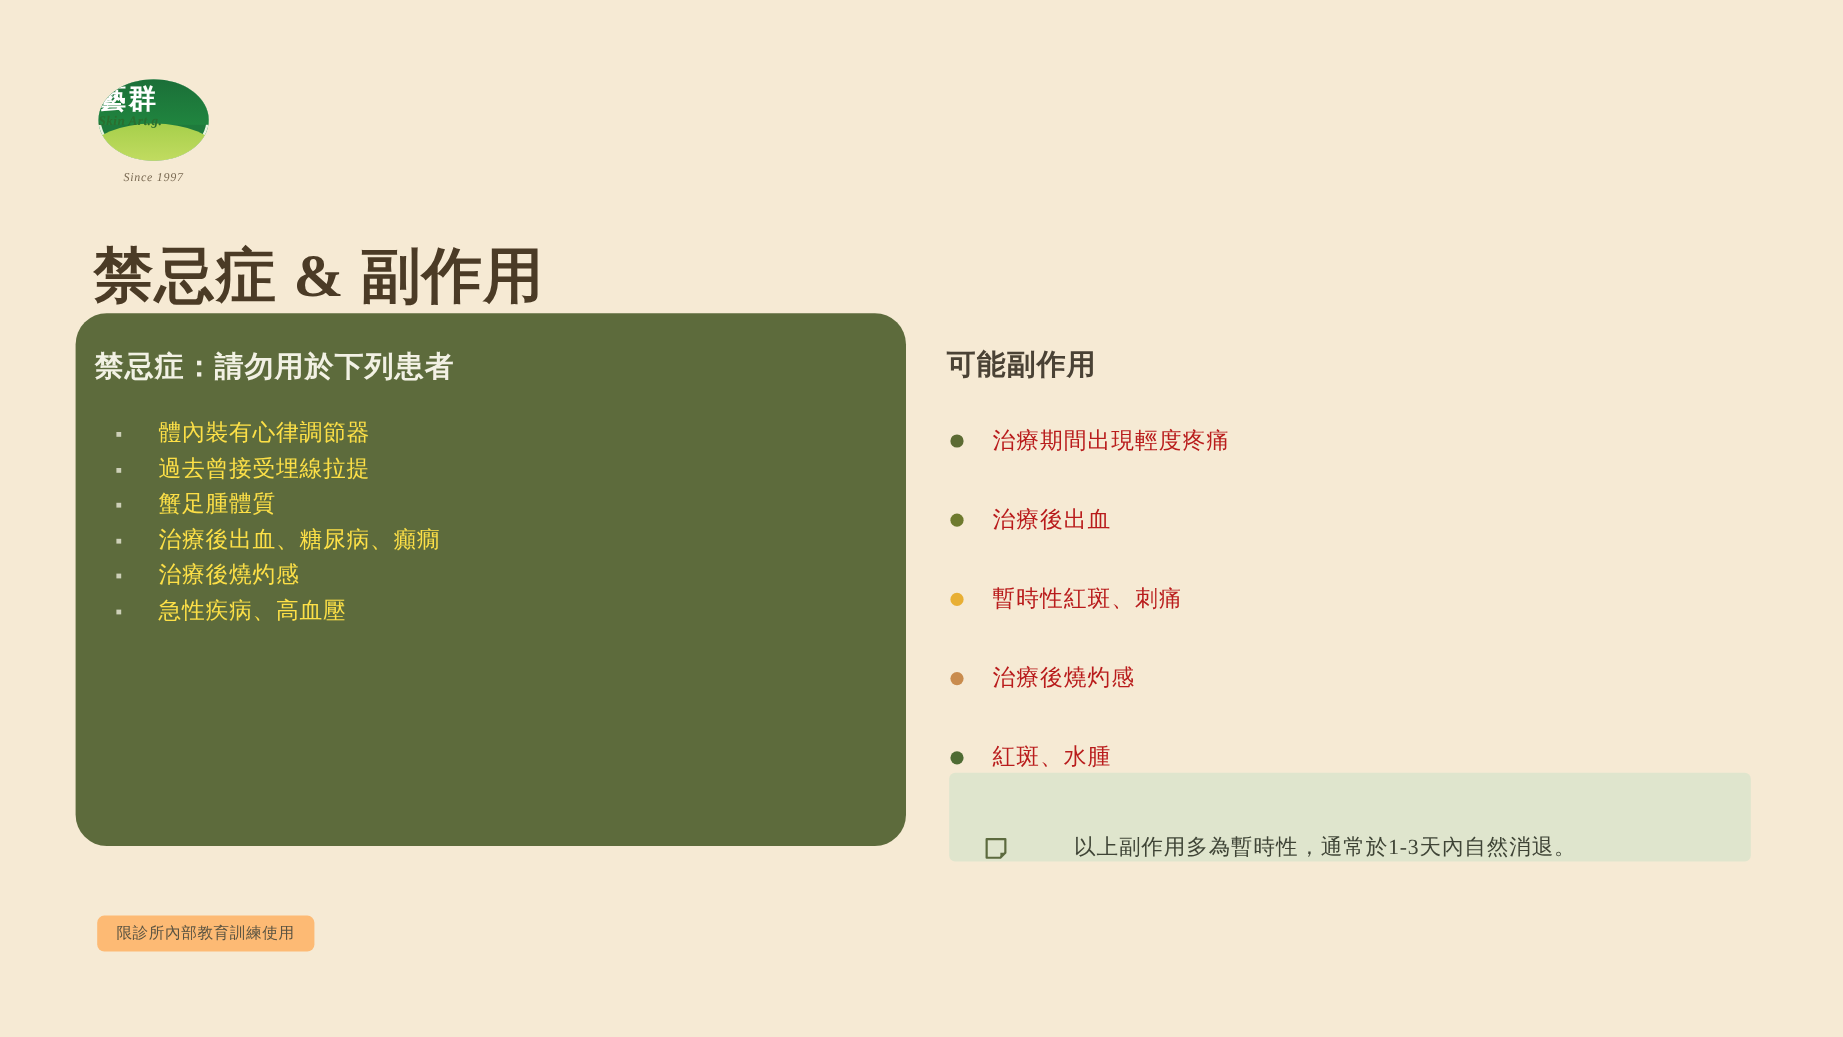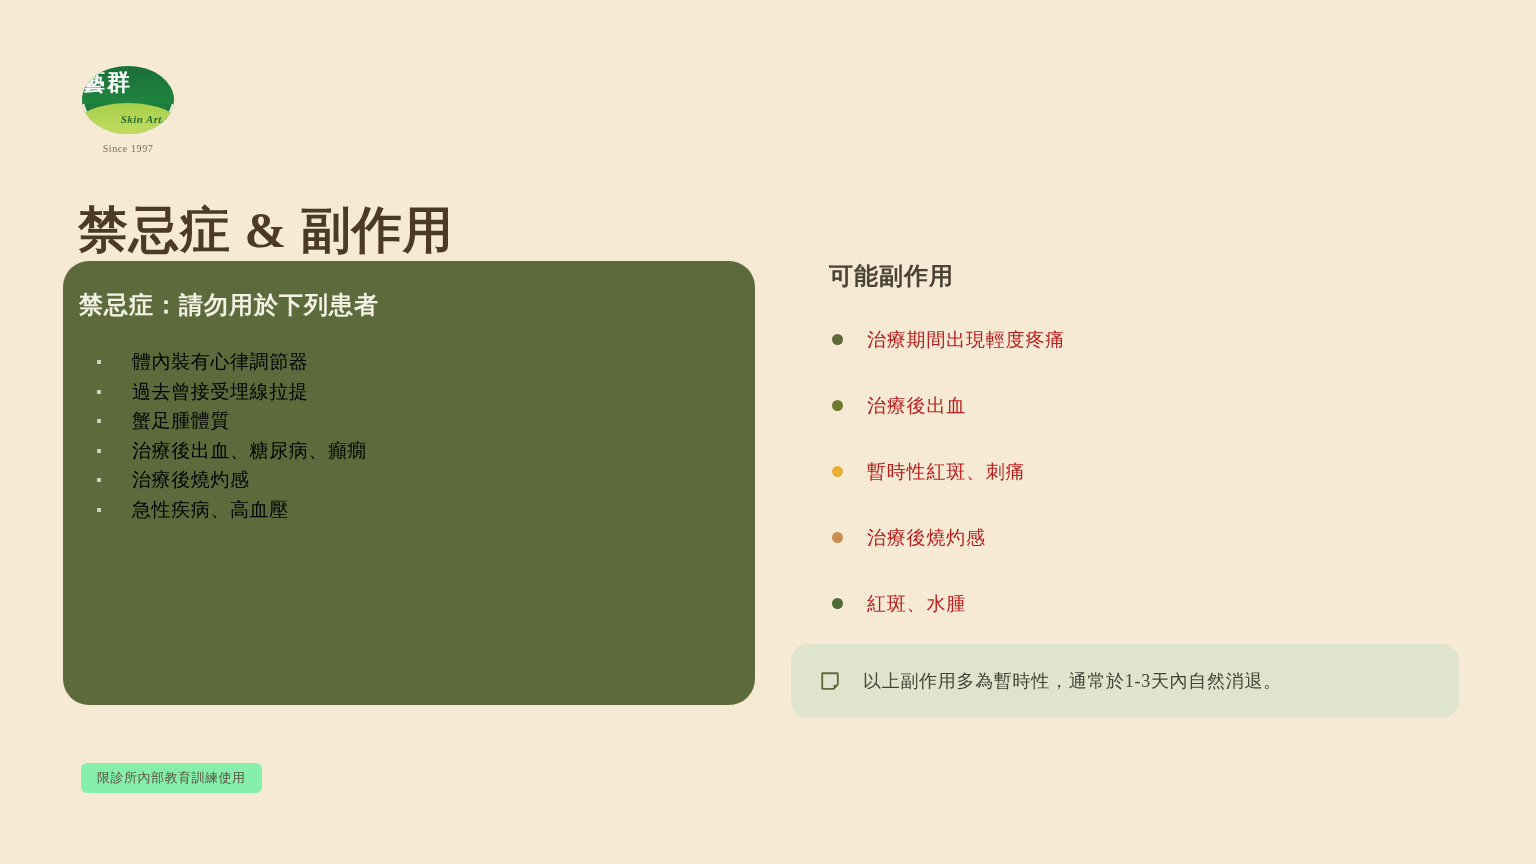--- a/index.html
+++ b/index.html
@@ -66,37 +66,38 @@
     font-size: 23px;
     font-weight: bold;
     letter-spacing: 2px;
     color: #ffffff;
     line-height: 1;
     z-index: 3;
   }
   .logo-en {
     position: absolute;
     left: 0;
-    bottom: 9px;
+    bottom: 27px;
     width: 100%;
-    text-align: right;
+    text-align: left;
     font-family: "Liberation Serif", "DejaVu Serif", serif;
     font-size: 11px;
     font-style: italic;
     font-weight: bold;
     color: #2a6e2f;
     letter-spacing: 0.4px;
     z-index: 3;
   }
   .logo-since {
     margin-top: 9px;
     font-family: "Liberation Serif", "DejaVu Serif", serif;
     font-size: 10px;
     letter-spacing: 0.6px;
     color: #7a6a53;
+    font-style: italic;
   }
 
   
   .page-title {
     position: absolute;
     left: 78px;
     top: 168px;
     font-family: "Liberation Serif", "DejaVu Serif", serif;
     font-size: 50px;
     line-height: 1.15;
@@ -130,41 +131,40 @@
   }
   .contra-list {
     list-style: none;
     margin: 26px 0 0 0;
     padding: 0;
   }
   .contra-list li {
     position: relative;
     font-family: "Liberation Serif", "DejaVu Serif", serif;
     font-size: 19px;
-    color: #000000;
+    color: #fde047;
     line-height: 29.5px;
     padding-left: 53px;
     letter-spacing: 0.6px;
   }
   .contra-list li .dot {
     position: absolute;
     left: 18px;
     top: 13px;
     width: 4px;
     height: 4px;
     background: #cdd0b8;
   }
 
   
   .side-col {
     position: absolute;
     left: 789px;
-    top: 260px;
+    top: 288px;
     width: 680px;
-    margin-left: 40px;
   }
   .side-title {
     font-family: "Liberation Serif", "DejaVu Serif", serif;
     font-size: 24px;
     color: #4a4235;
     letter-spacing: 1px;
     margin: 0;
   }
   .side-list {
     list-style: none;
@@ -191,25 +191,26 @@
   }
 
   
   .note-box {
     position: absolute;
     left: 791px;
     top: 644px;
     width: 668px;
     height: 74px;
     background: #dfe5cd;
-    border-radius: 17px;
+    border-radius: 5px;
     box-sizing: border-box;
     display: flex;
-    align-items: center;
+    align-items: flex-end;
     padding: 0 28px;
+    gap: 32px;
   }
   .note-icon {
     width: 22px;
     height: 22px;
     margin-right: 22px;
     flex: 0 0 auto;
     display: block;
   }
   .note-text {
     font-family: "Liberation Serif", "DejaVu Serif", serif;
@@ -217,21 +218,21 @@
     color: #3f4436;
     letter-spacing: 0.7px;
   }
 
   
   .footer-badge {
     position: absolute;
     left: 81px;
     top: 763px;
     padding: 6px 16px;
-    background: #86efac;
+    background: #fdba74;
     border-radius: 6px;
     font-family: "Liberation Sans", "DejaVu Sans", sans-serif;
     font-size: 13px;
     color: #5b5442;
     letter-spacing: 0.5px;
   }
 </style>
 </head>
 <body>
 

